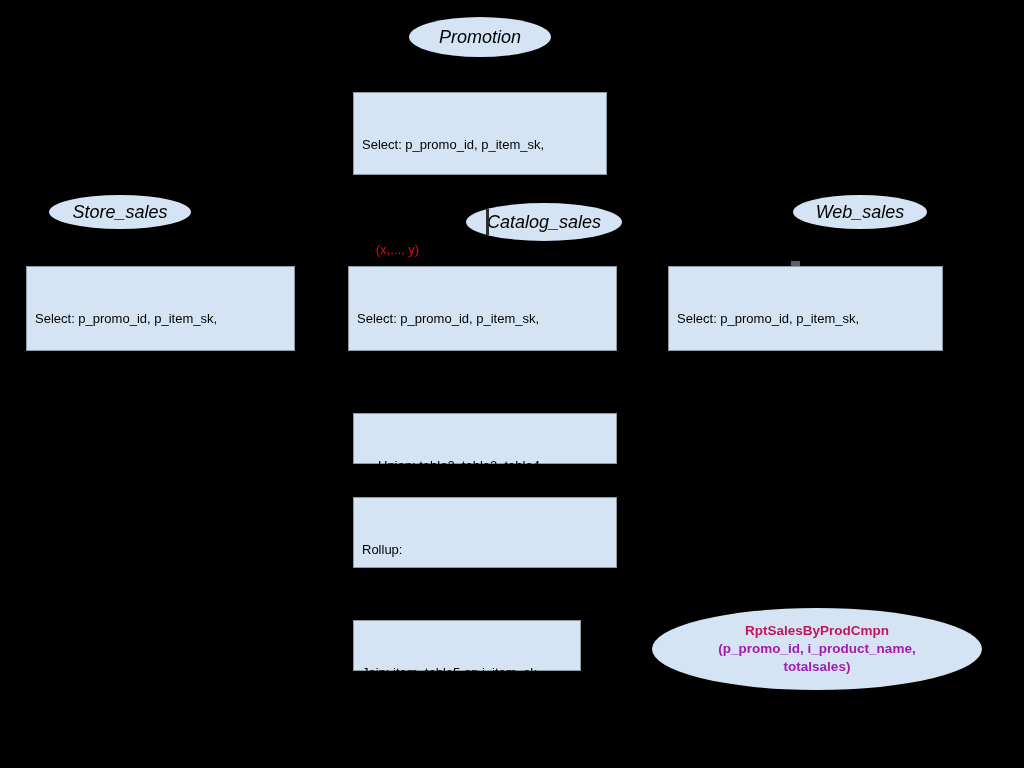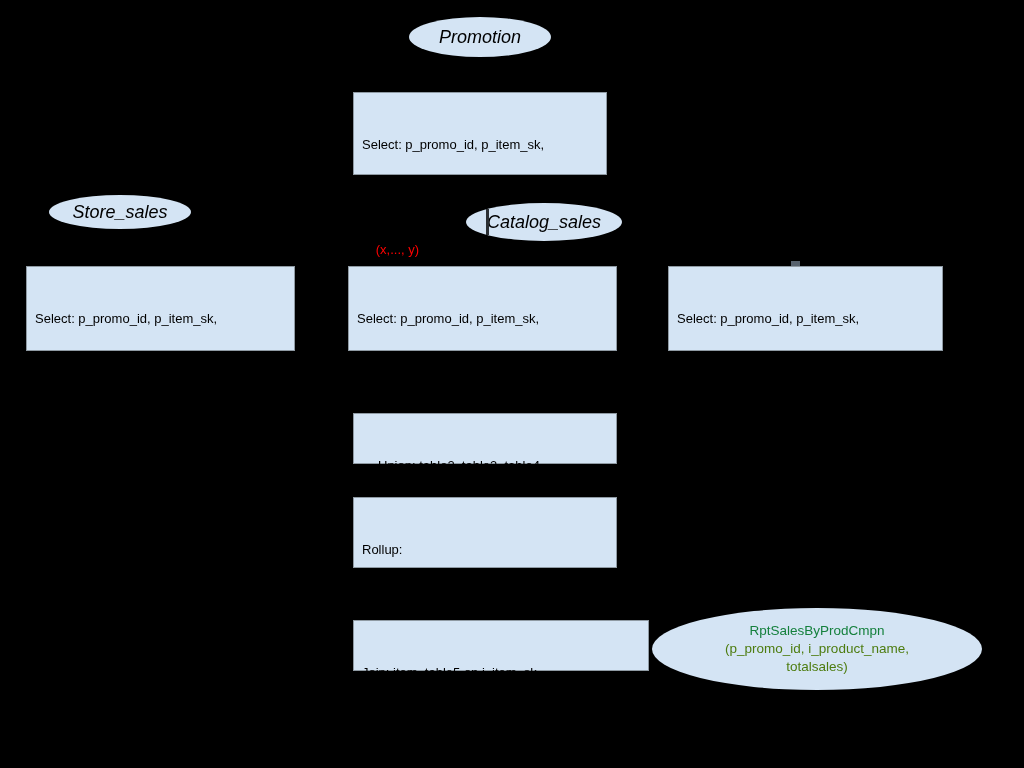--- a/index.html
+++ b/index.html
@@ -65,26 +65,26 @@
 
   
   .result {
     font-style: normal;
     font-weight: bold;
     font-size: 13.5px;
     line-height: 18px;
     flex-direction: column;
   }
   .result .rtitle {
-    color: #15803d;
-    font-weight: normal;
+    color: #be185d;
+    font-weight: bold;
   }
   .result .rcols {
-    color: #4d7c0f;
-    font-weight: normal;
+    color: #a21caf;
+    font-weight: bold;
   }
 
   
   .stub {
     position: absolute;
     background: #2b2f33;
   }
   .stub-light {
     position: absolute;
     background: #9fb3c8;
@@ -108,20 +108,23 @@
 
   <div class="node ellipse" style="left:466px; top:203px; width:156px; height:38px;">
     <span>Catalog_sales</span>
   </div>
 
   <div class="node ellipse" style="left:49px; top:195px; width:142px; height:34px;">
     <span>Store_sales</span>
   </div>
   <div class="stub" style="left:486px; top:209px; width:3px; height:26px;"></div>
 
+  <div class="node ellipse" style="left:793px; top:195px; width:134px; height:34px;">
+    <span>Web_sales</span>
+  </div>
 
   <div class="node box" style="left:26px; top:266px; width:269px; height:85px;">
     <span class="line">Select: p_promo_id, p_item_sk,</span>
     <span class="line">(ss_sales_price*ss_quantity) as sales</span>
     <span class="line">where p_start_date_sk &lt;=</span>
     <span class="line">ss_sold_date_sk &lt;= p_end_date_sk</span>
   </div>
 
   <div class="node box" style="left:348px; top:266px; width:269px; height:85px;">
     <span class="line">Select: p_promo_id, p_item_sk,</span>
@@ -143,21 +146,21 @@
   </div>
 
   <div class="node box" style="left:353px; top:497px; width:264px; height:71px;">
     <span class="line">Rollup:</span>
     <span class="line">p_promo_id, p_item_sk,</span>
     <span class="line">sum(sales) as totalsales</span>
     <span class="line">group by p_promo_id, p_item_sk</span>
   </div>
 
 
-  <div class="node box" style="left:353px; top:620px; width:296px; height:51px;">
+  <div class="node box" style="left:353px; top:620px; width:228px; height:51px;">
     <span class="line">Join: item, table5 on i_item_sk =</span>
     <span class="line">p_item_sk</span>
   </div>
 
   <div class="node ellipse result" style="left:652px; top:608px; width:330px; height:82px;">
     <span class="rtitle">RptSalesByProdCmpn</span>
     <span class="rcols">(p_promo_id, i_product_name,</span>
     <span class="rcols">totalsales)</span>
   </div>
 

